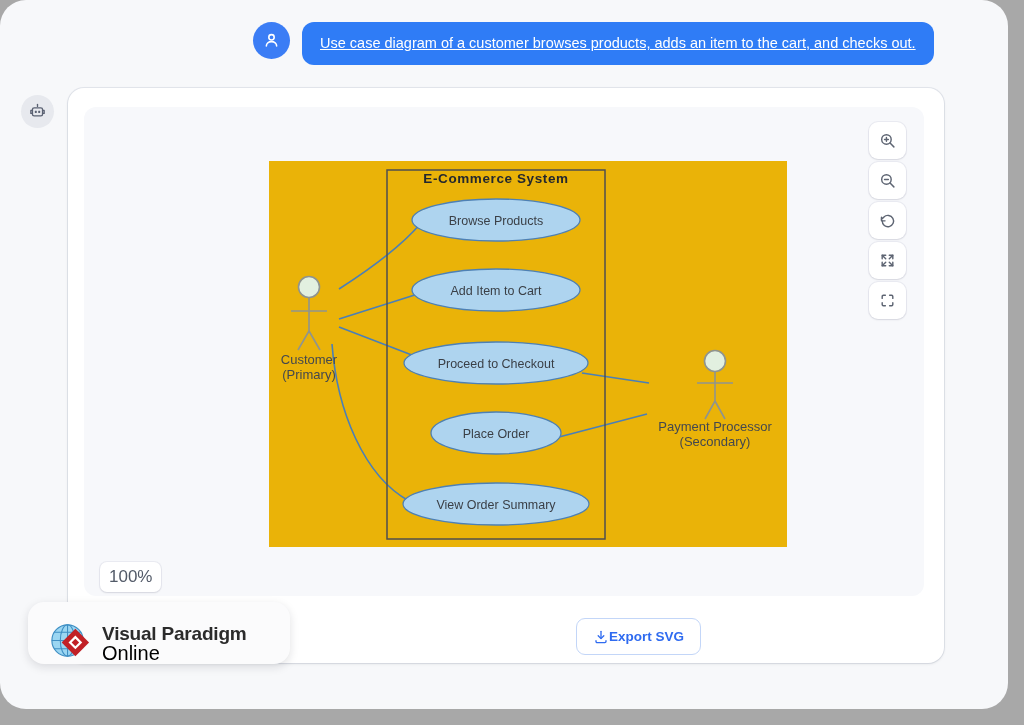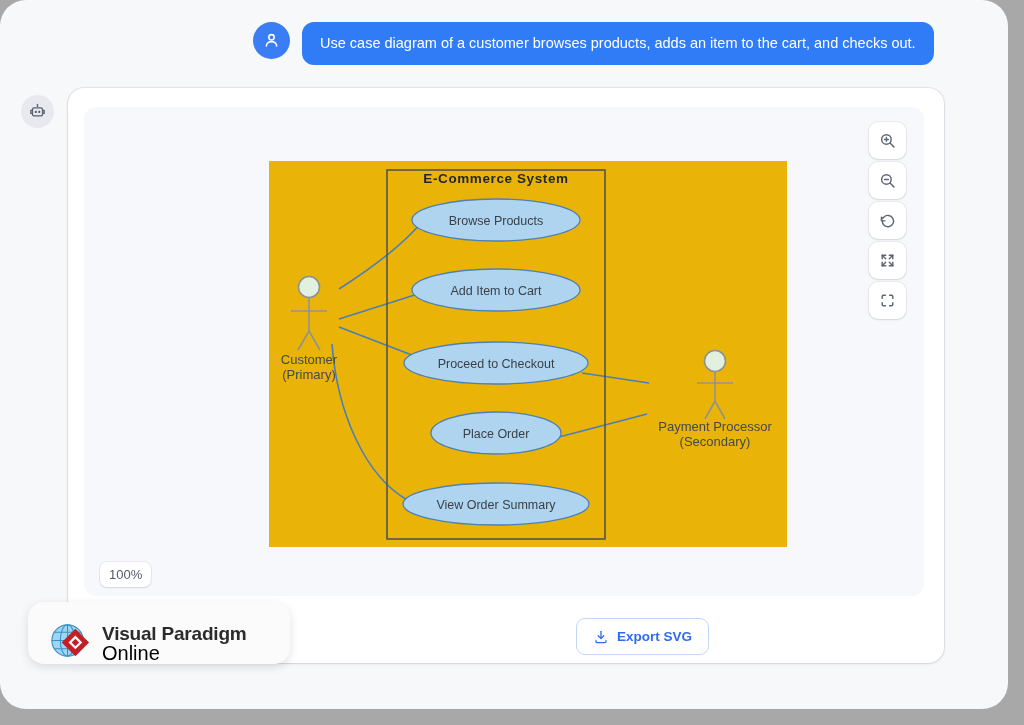--- a/index.html
+++ b/index.html
@@ -46,20 +46,21 @@
   }
   .prompt-bubble {
     background: #2f7cf6;
     color: #ffffff;
     border-radius: 12px;
     padding: 12px 18px;
     font-size: 14.5px;
     line-height: 1.3;
     max-width: 676px;
     white-space: nowrap;
+    text-decoration: underline;
   }
 
   
   .bot-avatar {
     position: absolute;
     left: 21px; top: 95px;
     width: 33px; height: 33px;
     border-radius: 50%;
     background: #e7e9ee;
     display: flex; align-items: center; justify-content: center;
@@ -118,34 +119,34 @@
 
   
   .zoom-badge {
     position: absolute;
     left: 100px; top: 562px;
     min-width: 45px;
     padding: 5px 9px;
     background: #ffffff;
     border-radius: 7px;
     box-shadow: 0 1px 2px rgba(25,30,45,.10), 0 0 0 1px rgba(231,233,240,.85);
-    font-size: 13px;
+    font-size: 17px;
     color: #525a68;
     text-align: center;
   }
 
   
   .footer-actions {
     position: absolute;
     left: 576px; top: 618px;
     display: flex;
     gap: 12px;
   }
   .action-btn {
-    display: flex; align-items: center; gap: 8px;
+    display: flex; align-items: center; 
     height: 37px;
     padding: 0 16px;
     background: #ffffff;
     border: 1px solid #c3d6f8;
     border-radius: 9px;
     color: #2f6bf0;
     font-size: 13.5px;
     font-weight: bold;
     cursor: pointer;
     font-family: "Liberation Sans", sans-serif;

